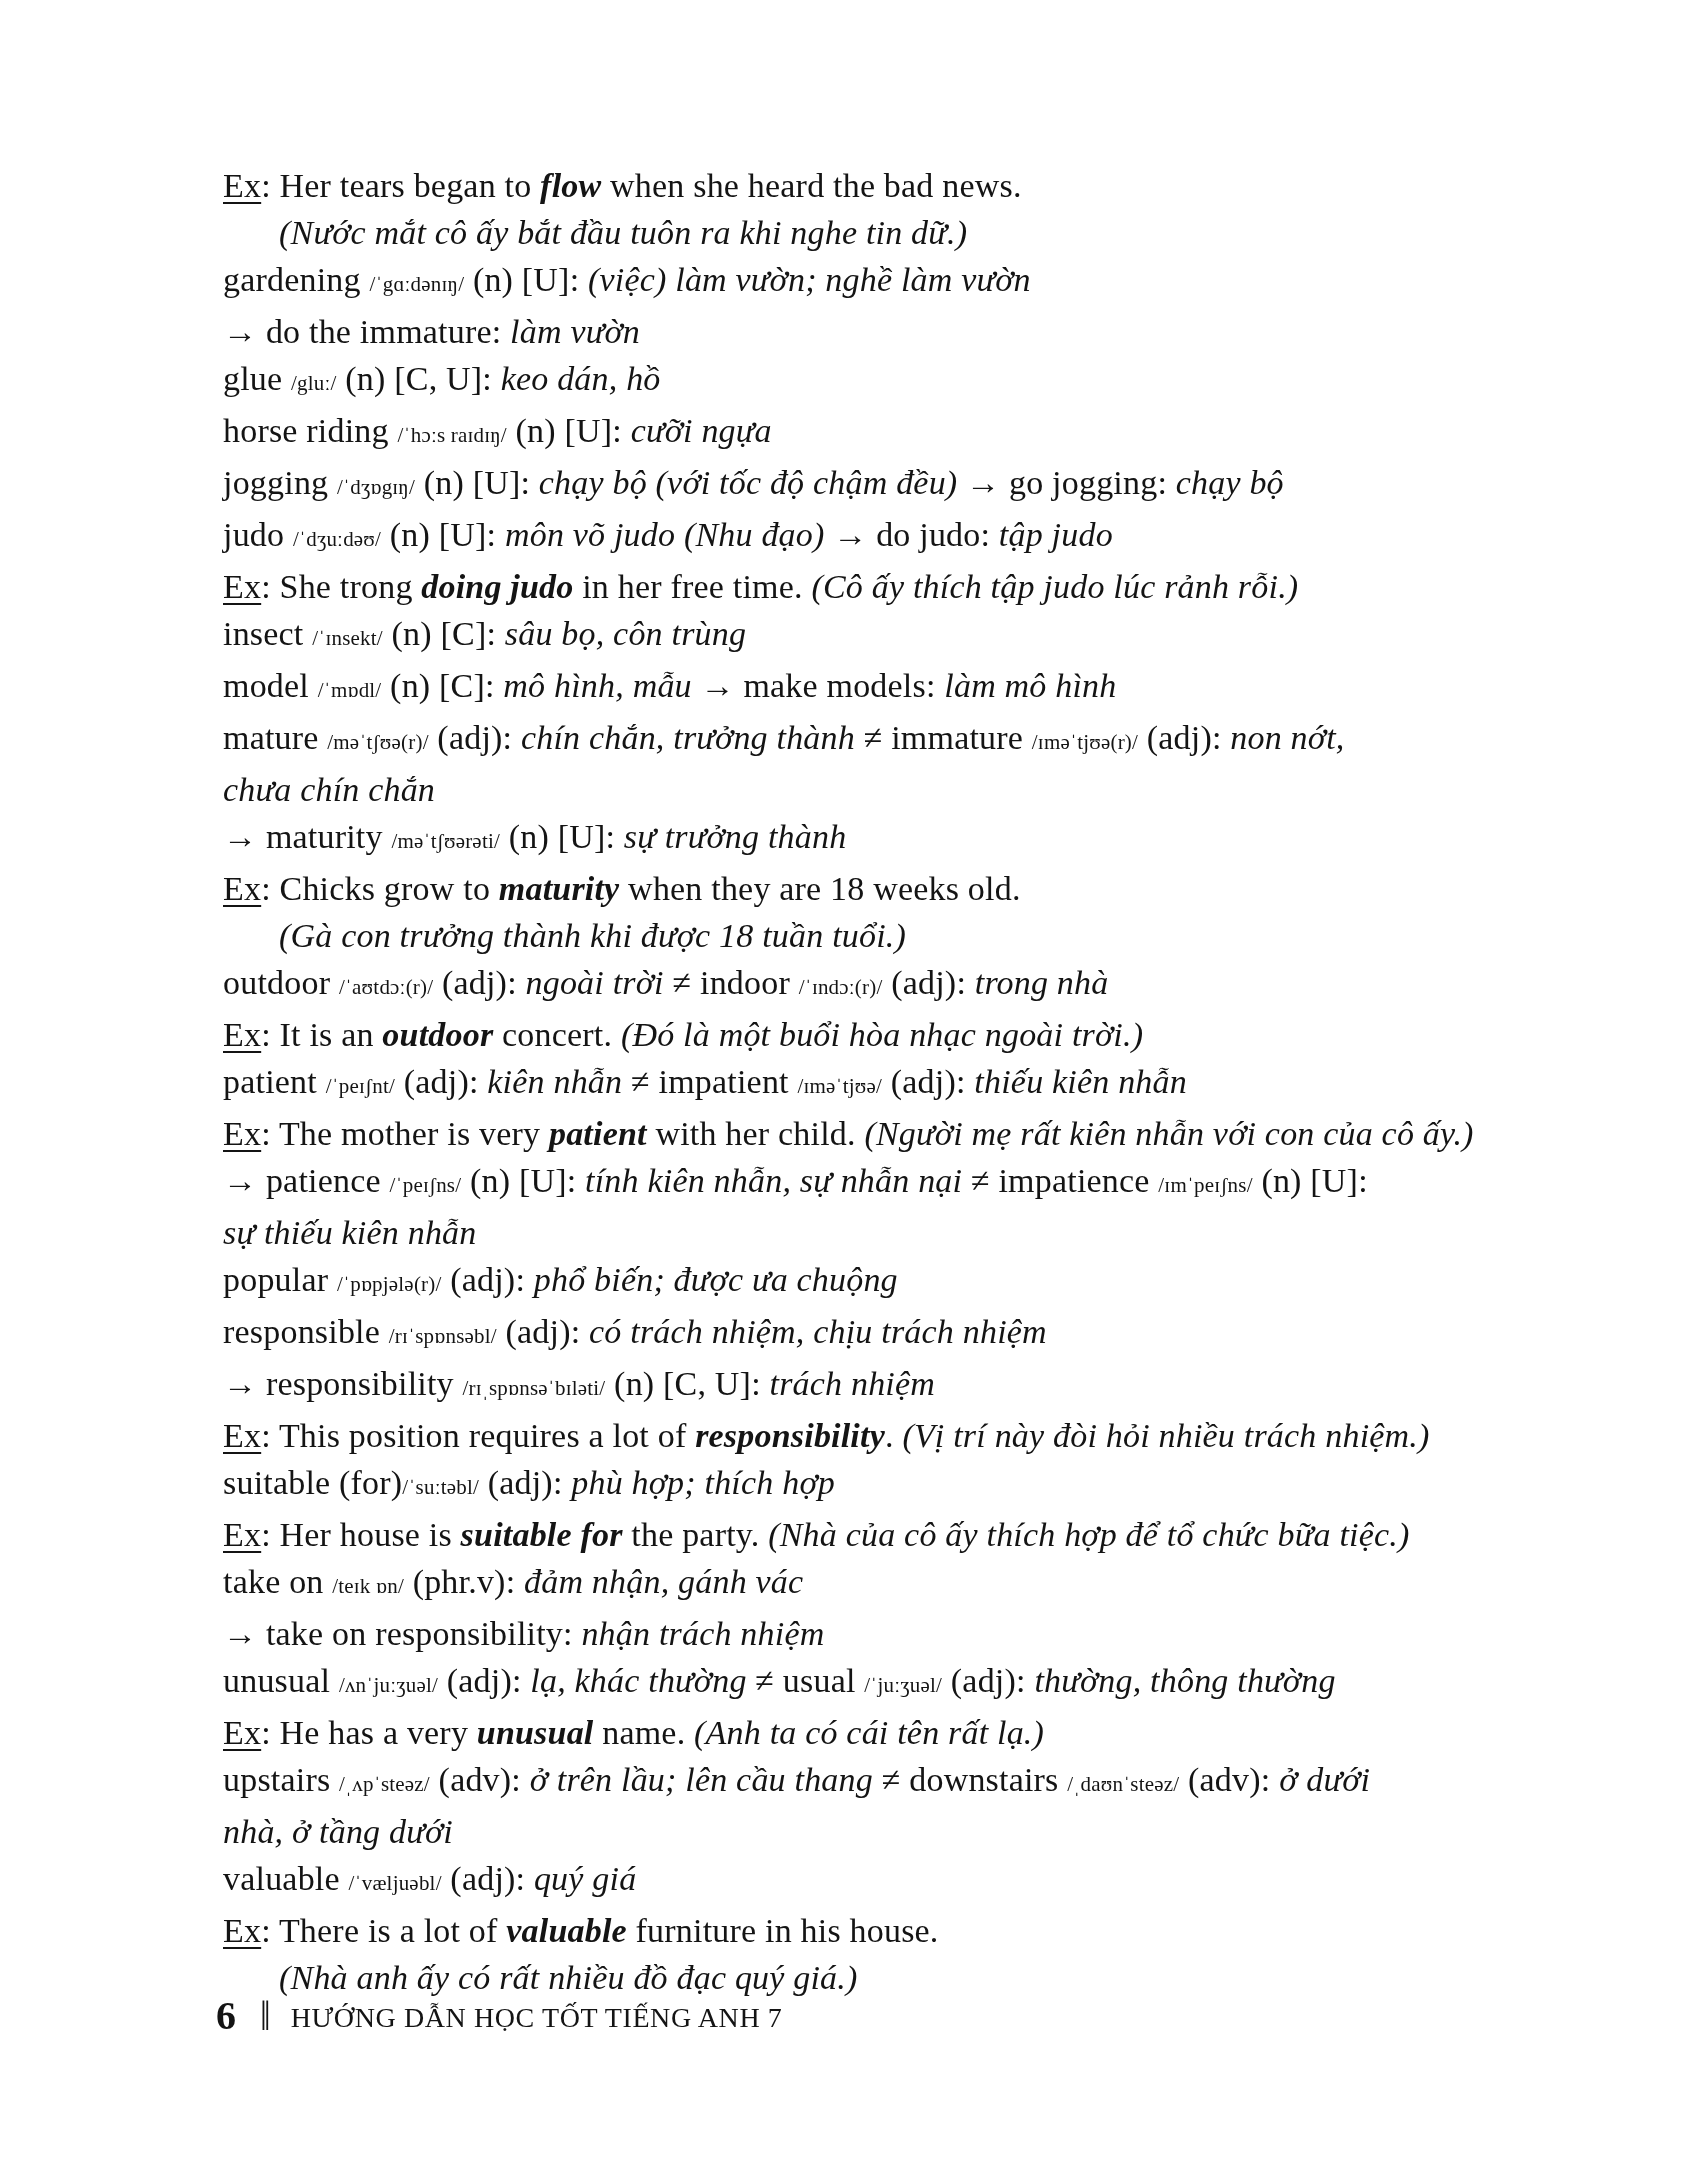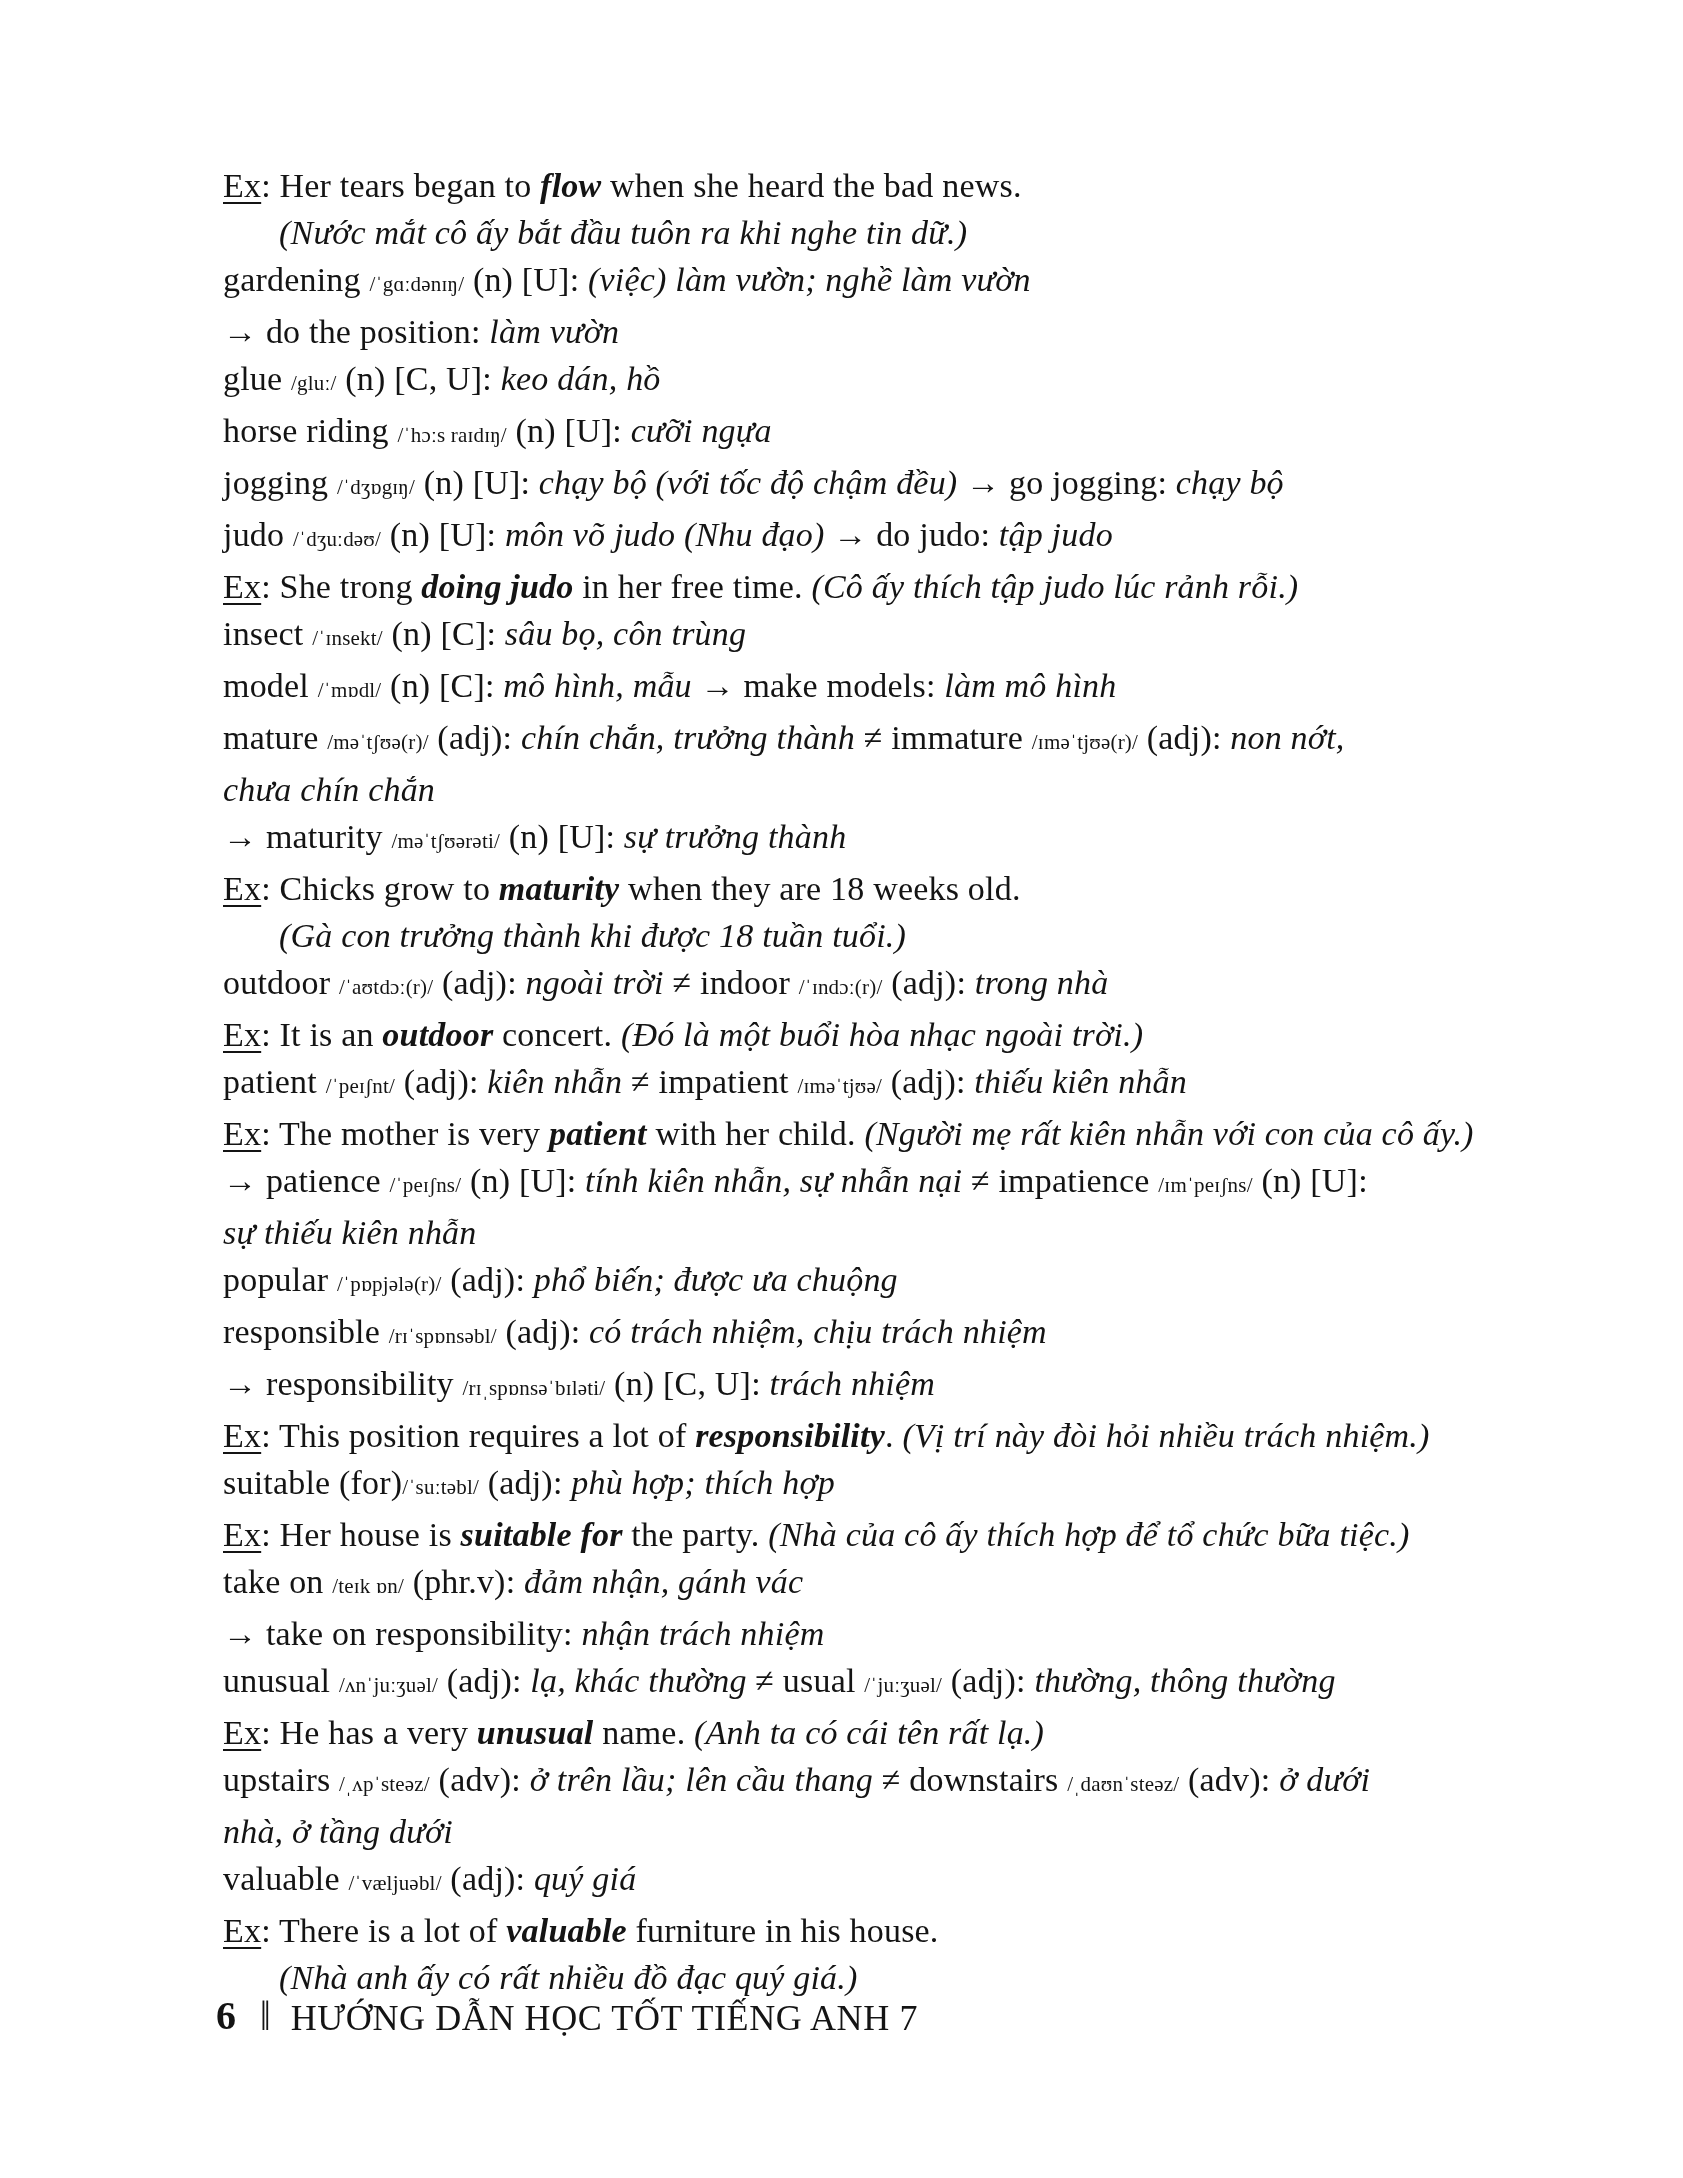--- a/index.html
+++ b/index.html
@@ -54,34 +54,34 @@
     font-size: 40px;
     font-weight: bold;
   }
   .footer-sep {
     font-size: 38px;
     font-weight: normal;
     margin: 0 20px 0 24px;
     transform: scaleY(1.1);
   }
   .footer-title {
-    font-size: 36px;
+    font-size: 28px;
     letter-spacing: 0.6px;
     padding-top: 4px;
   }
 </style>
 </head>
 <body>
 
 <div class="page">
   <div class="content">
       <div class="line"><span class="seg-ex">Ex</span><span class="seg-r">: Her tears began to </span><span class="seg-bi">flow</span><span class="seg-r"> when she heard the bad news.</span></div>
       <div class="line indent"><span class="seg-i">(Nước mắt cô ấy bắt đầu tuôn ra khi nghe tin dữ.)</span></div>
       <div class="line"><span class="seg-r">gardening </span><span class="seg-ipa">/ˈgɑːdənɪŋ/</span><span class="seg-r"> (n) [U]: </span><span class="seg-i">(việc) làm vườn; nghề làm vườn</span></div>
-      <div class="line"><span class="seg-r">→ do the position: </span><span class="seg-i">làm vườn</span></div>
+      <div class="line"><span class="seg-r">→ do the immature: </span><span class="seg-i">làm vườn</span></div>
       <div class="line"><span class="seg-r">glue </span><span class="seg-ipa">/gluː/</span><span class="seg-r"> (n) [C, U]: </span><span class="seg-i">keo dán, hồ</span></div>
       <div class="line"><span class="seg-r">horse riding </span><span class="seg-ipa">/ˈhɔːs raɪdɪŋ/</span><span class="seg-r"> (n) [U]: </span><span class="seg-i">cưỡi ngựa</span></div>
       <div class="line"><span class="seg-r">jogging </span><span class="seg-ipa">/ˈdʒɒgɪŋ/</span><span class="seg-r"> (n) [U]: </span><span class="seg-i">chạy bộ (với tốc độ chậm đều)</span><span class="seg-r"> → go jogging: </span><span class="seg-i">chạy bộ</span></div>
       <div class="line"><span class="seg-r">judo </span><span class="seg-ipa">/ˈdʒuːdəʊ/</span><span class="seg-r"> (n) [U]: </span><span class="seg-i">môn võ judo (Nhu đạo)</span><span class="seg-r"> → do judo: </span><span class="seg-i">tập judo</span></div>
       <div class="line"><span class="seg-ex">Ex</span><span class="seg-r">: She trong </span><span class="seg-bi">doing judo</span><span class="seg-r"> in her free time. </span><span class="seg-i">(Cô ấy thích tập judo lúc rảnh rỗi.)</span></div>
       <div class="line"><span class="seg-r">insect </span><span class="seg-ipa">/ˈɪnsekt/</span><span class="seg-r"> (n) [C]: </span><span class="seg-i">sâu bọ, côn trùng</span></div>
       <div class="line"><span class="seg-r">model </span><span class="seg-ipa">/ˈmɒdl/</span><span class="seg-r"> (n) [C]: </span><span class="seg-i">mô hình, mẫu</span><span class="seg-r"> → make models: </span><span class="seg-i">làm mô hình</span></div>
       <div class="line"><span class="seg-r">mature </span><span class="seg-ipa">/məˈtʃʊə(r)/</span><span class="seg-r"> (adj): </span><span class="seg-i">chín chắn, trưởng thành</span><span class="seg-r"> ≠ immature </span><span class="seg-ipa">/ɪməˈtjʊə(r)/</span><span class="seg-r"> (adj): </span><span class="seg-i">non nớt,</span></div>
       <div class="line"><span class="seg-i">chưa chín chắn</span></div>
       <div class="line"><span class="seg-r">→ maturity </span><span class="seg-ipa">/məˈtʃʊərəti/</span><span class="seg-r"> (n) [U]: </span><span class="seg-i">sự trưởng thành</span></div>

